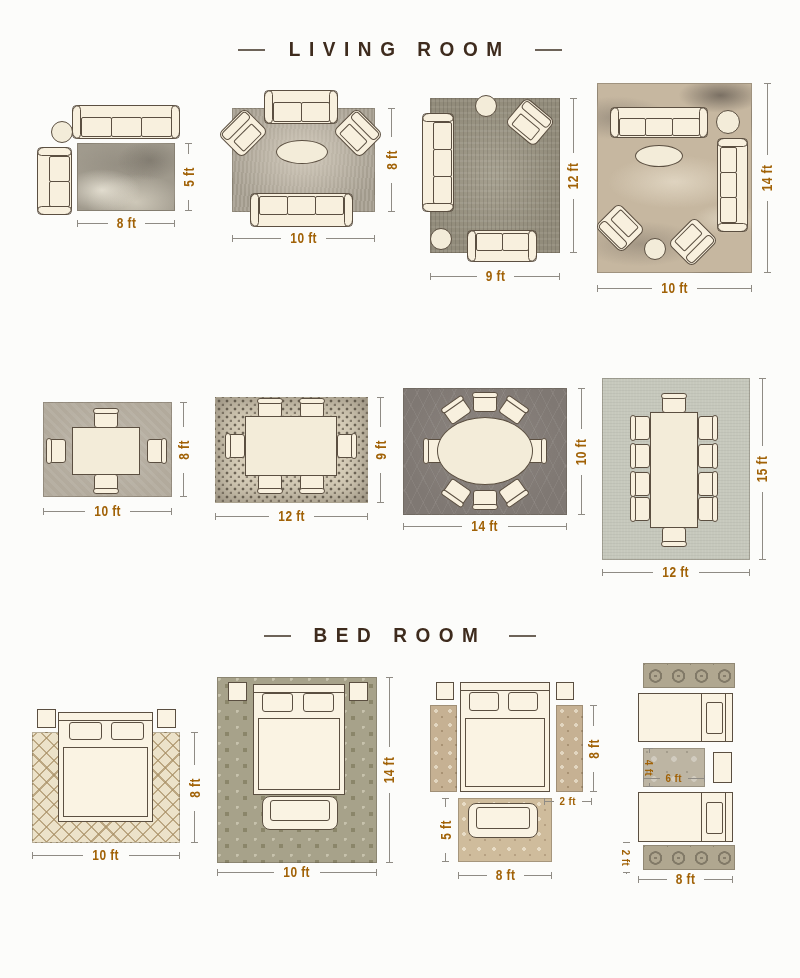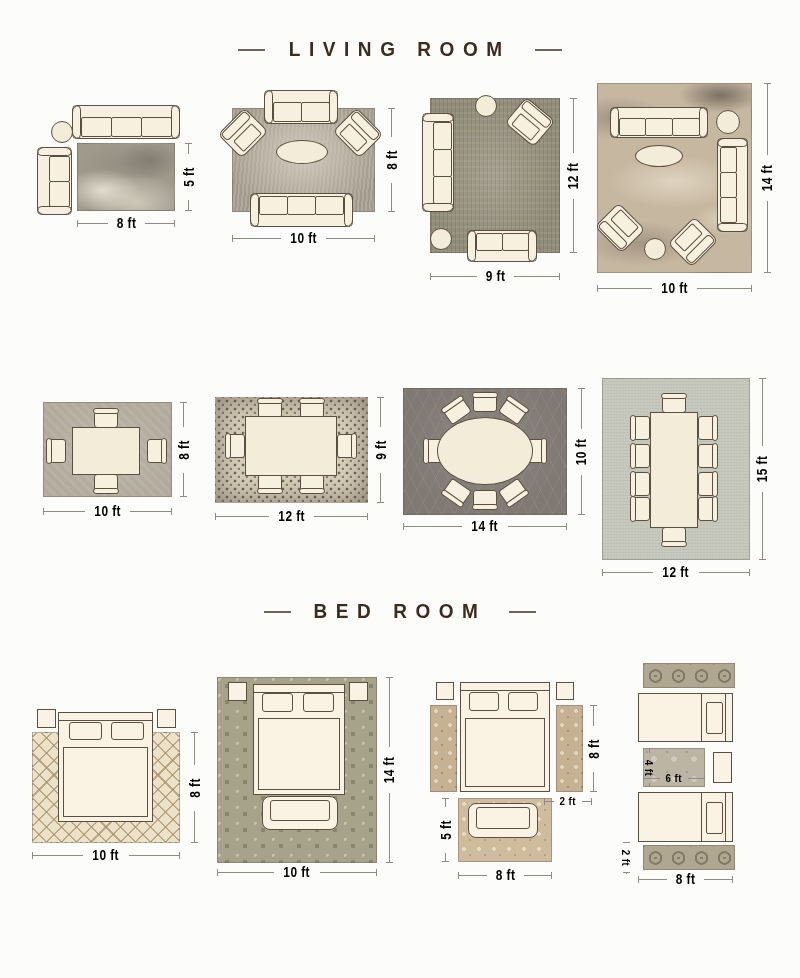--- a/index.html
+++ b/index.html
@@ -98,21 +98,21 @@
   .bed-mattress{position:absolute;left:4px;right:4px;bottom:4px;background:#faf3e3;border:1.3px solid #5b4f41;box-sizing:border-box;}
   .nstand{background:#faf3e3;border:1.4px solid #5b4f41;}
   .bench{background:#faf3e3;border:1.5px solid #5b4f41;border-radius:8px;}
   .bench-seat{position:absolute;left:7px;right:7px;top:3px;bottom:8px;background:#faf3e3;border:1.3px solid #5b4f41;border-radius:3px;box-sizing:border-box;}
   .tbed{background:#faf3e3;border:1.5px solid #5b4f41;}
   .t-div{position:absolute;top:0;bottom:0;width:0;border-left:1.3px solid #5b4f41;}
   .t-pillow{position:absolute;background:#faf3e3;border:1.3px solid #5b4f41;border-radius:2px;box-sizing:border-box;}
   .t-head{position:absolute;right:0;top:0;bottom:0;width:6px;border-left:1.3px solid #5b4f41;}
 
   
-  .dim{position:absolute;color:#000000;font-weight:bold;font-size:14px;}
+  .dim{position:absolute;color:#a16207;font-weight:bold;font-size:14px;}
   .dim .lbl{white-space:nowrap;letter-spacing:.5px;}
   .dim-h{display:flex;align-items:center;height:12px;}
   .dim-h .lbl{padding:0 7px;transform:scaleX(.85);}
   .dim-h .ln{flex:1;height:1px;background:#8f8b84;position:relative;}
   .dim-h .ln.l::before{content:"";position:absolute;left:0;top:-3px;width:1px;height:7px;background:#8f8b84;}
   .dim-h .ln.r::after{content:"";position:absolute;right:0;top:-3px;width:1px;height:7px;background:#8f8b84;}
   .dim-v{display:flex;flex-direction:column;align-items:center;width:16px;}
   .dim-v .lbl{padding:15px 0;transform:rotate(-90deg) scaleX(.85);}
   .dim-v .lbl.rot-cw{transform:rotate(90deg) scaleX(.85);}
   .dim-v .ln{flex:1;width:1px;background:#8f8b84;position:relative;}
@@ -335,21 +335,21 @@
     <span class="ln t"></span>
       <span class="lbl">15 ft</span>
       <span class="ln b"></span>
   </div>
   <div class="dim dim-h" style="left:602px;top:566px;width:148px;">
     <span class="ln l"></span>
       <span class="lbl">12 ft</span>
       <span class="ln r"></span>
   </div>
 
-  <div class="section-title" style="top:600px;gap:18px;">
+  <div class="section-title" style="top:624px;gap:18px;">
     <span class="t-dash"></span>
     <span class="t-text">BED ROOM</span>
     <span class="t-dash"></span>
   </div>
 
   <div class="rug rb1" style="left:32px;top:732px;width:148px;height:111px;"></div>
   <div class="f nstand" style="left:37px;top:709px;width:19px;height:19px;"></div>
   <div class="f nstand" style="left:157px;top:709px;width:19px;height:19px;"></div>
   <div class="f bed" style="left:58px;top:712px;width:95px;height:110px;">
     <div class="bed-head"></div>

